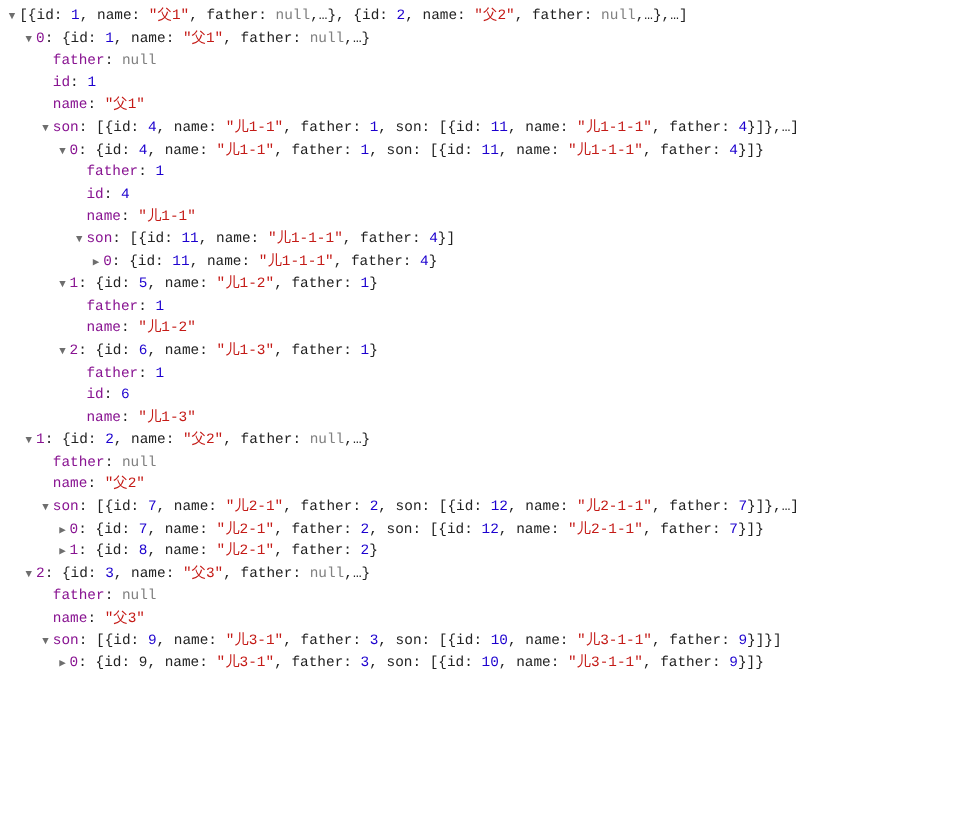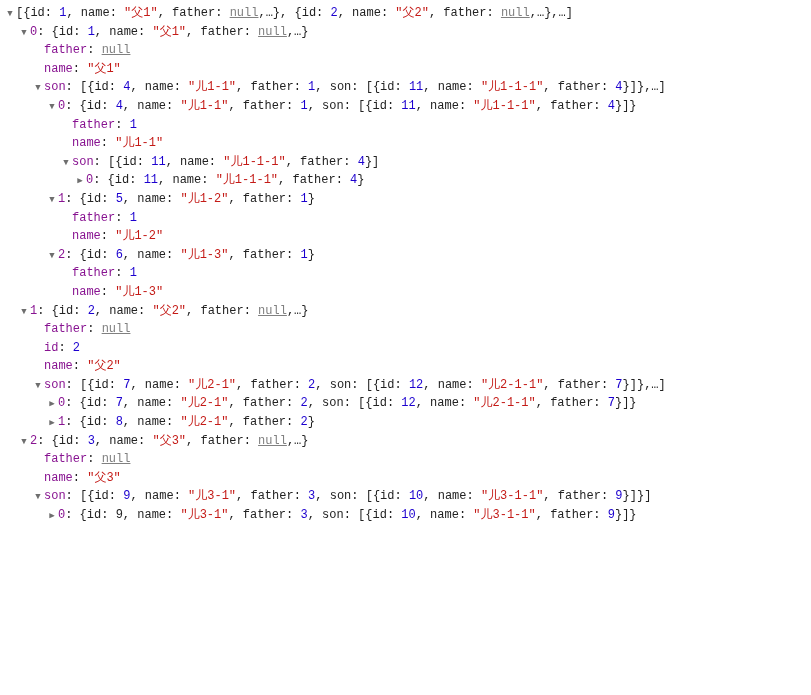--- a/index.html
+++ b/index.html
@@ -23,21 +23,21 @@
     color: #6e6e6e;
     cursor: pointer;
     user-select: none;
     flex-shrink: 0;
   }
   .arrow.placeholder { visibility: hidden; }
   .ind { display:inline-block; width:14px; flex-shrink:0; }
   .key  { color: #881391; }   
   .str  { color: #c41a16; }   
   .num  { color: #1c00cf; }   
-  .null { color: #808080; text-decoration: underline; }   
+  .null { color: #808080; }   
   .punct{ color: #222; }
   .summary { color: #222; }
 </style>
 </head>
 <body>
 
 <div id="tree">
     <div class="row">
       <span class="arrow" style="font-size: 9px;">▼</span>
       <span><span class="punct">[{</span><span class="summary">id: </span><span class="num">1</span><span class="summary">, name: </span><span class="str">"父1"</span><span class="summary">, father: </span><span class="null">null</span><span class="summary">,…}, {id: </span><span class="num">2</span><span class="summary">, name: </span><span class="str">"父2"</span><span class="summary">, father: </span><span class="null">null</span><span class="summary">,…},…]</span></span>
@@ -50,20 +50,26 @@
     <div class="row">
       <span class="ind"></span>
       <span class="ind"></span>
       <span class="arrow placeholder">▶</span>
       <span><span class="key">father</span><span class="punct">: </span><span class="null">null</span></span>
     </div>
     <div class="row">
       <span class="ind"></span>
       <span class="ind"></span>
       <span class="arrow placeholder">▶</span>
+      <span><span class="key">id</span><span class="punct">: </span><span class="num">1</span></span>
+    </div>
+    <div class="row">
+      <span class="ind"></span>
+      <span class="ind"></span>
+      <span class="arrow placeholder">▶</span>
       <span><span class="key">name</span><span class="punct">: </span><span class="str">"父1"</span></span>
     </div>
     <div class="row">
       <span class="ind"></span>
       <span class="ind"></span>
       <span class="arrow" style="font-size: 9px;">▼</span>
       <span><span class="key">son</span><span class="punct">: </span><span class="summary">[{id: </span><span class="num">4</span><span class="summary">, name: </span><span class="str">"儿1-1"</span><span class="summary">, father: </span><span class="num">1</span><span class="summary">, son: [{id: </span><span class="num">11</span><span class="summary">, name: </span><span class="str">"儿1-1-1"</span><span class="summary">, father: </span><span class="num">4</span><span class="summary">}]},…]</span></span>
     </div>
     <div class="row">
       <span class="ind"></span>
@@ -79,20 +85,28 @@
       <span class="ind"></span>
       <span class="arrow placeholder">▶</span>
       <span><span class="key">father</span><span class="punct">: </span><span class="num">1</span></span>
     </div>
     <div class="row">
       <span class="ind"></span>
       <span class="ind"></span>
       <span class="ind"></span>
       <span class="ind"></span>
       <span class="arrow placeholder">▶</span>
+      <span><span class="key">id</span><span class="punct">: </span><span class="num">4</span></span>
+    </div>
+    <div class="row">
+      <span class="ind"></span>
+      <span class="ind"></span>
+      <span class="ind"></span>
+      <span class="ind"></span>
+      <span class="arrow placeholder">▶</span>
       <span><span class="key">name</span><span class="punct">: </span><span class="str">"儿1-1"</span></span>
     </div>
     <div class="row">
       <span class="ind"></span>
       <span class="ind"></span>
       <span class="ind"></span>
       <span class="ind"></span>
       <span class="arrow" style="font-size: 9px;">▼</span>
       <span><span class="key">son</span><span class="punct">: </span><span class="summary">[{id: </span><span class="num">11</span><span class="summary">, name: </span><span class="str">"儿1-1-1"</span><span class="summary">, father: </span><span class="num">4</span><span class="summary">}]</span></span>
     </div>
@@ -142,38 +156,40 @@
       <span class="ind"></span>
       <span class="arrow placeholder">▶</span>
       <span><span class="key">father</span><span class="punct">: </span><span class="num">1</span></span>
     </div>
     <div class="row">
       <span class="ind"></span>
       <span class="ind"></span>
       <span class="ind"></span>
       <span class="ind"></span>
       <span class="arrow placeholder">▶</span>
+      <span><span class="key">id</span><span class="punct">: </span><span class="num">6</span></span>
+    </div>
+    <div class="row">
+      <span class="ind"></span>
+      <span class="ind"></span>
+      <span class="ind"></span>
+      <span class="ind"></span>
+      <span class="arrow placeholder">▶</span>
       <span><span class="key">name</span><span class="punct">: </span><span class="str">"儿1-3"</span></span>
     </div>
     <div class="row">
       <span class="ind"></span>
       <span class="arrow" style="font-size: 9px;">▼</span>
       <span><span class="key">1</span><span class="punct">: </span><span class="summary">{id: </span><span class="num">2</span><span class="summary">, name: </span><span class="str">"父2"</span><span class="summary">, father: </span><span class="null">null</span><span class="summary">,…}</span></span>
     </div>
     <div class="row">
       <span class="ind"></span>
       <span class="ind"></span>
       <span class="arrow placeholder">▶</span>
       <span><span class="key">father</span><span class="punct">: </span><span class="null">null</span></span>
-    </div>
-    <div class="row">
-      <span class="ind"></span>
-      <span class="ind"></span>
-      <span class="arrow placeholder">▶</span>
-      <span><span class="key">id</span><span class="punct">: </span><span class="num">2</span></span>
     </div>
     <div class="row">
       <span class="ind"></span>
       <span class="ind"></span>
       <span class="arrow placeholder">▶</span>
       <span><span class="key">name</span><span class="punct">: </span><span class="str">"父2"</span></span>
     </div>
     <div class="row">
       <span class="ind"></span>
       <span class="ind"></span>

